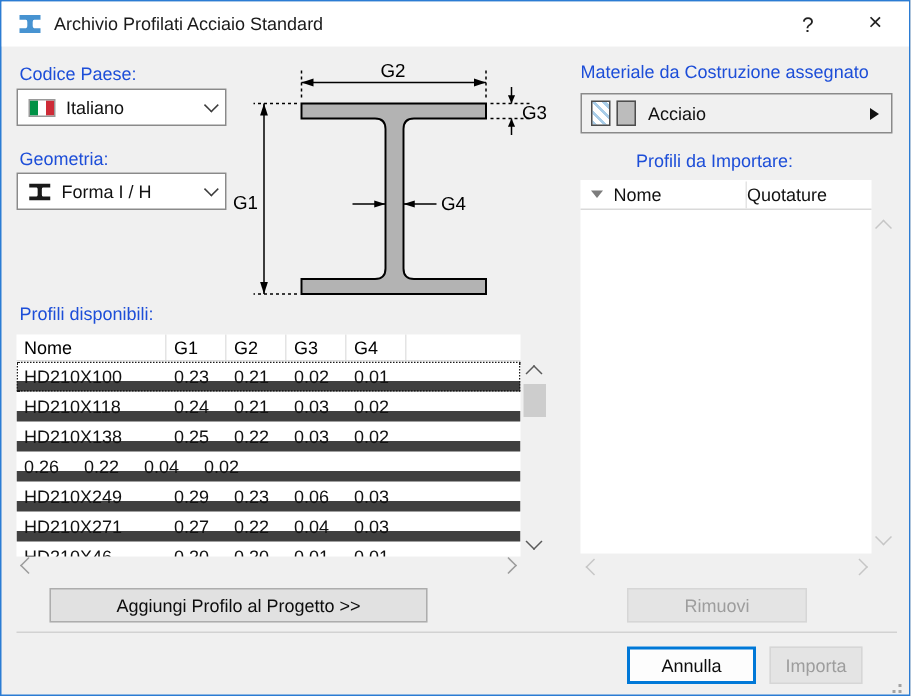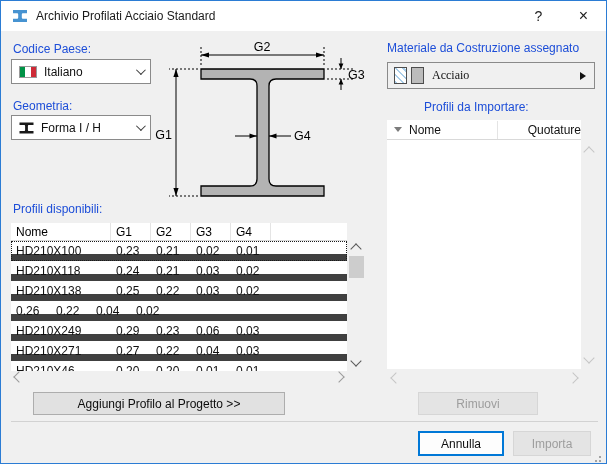--- a/index.html
+++ b/index.html
@@ -44,32 +44,32 @@
   .tc.c-name{width:100px;}
   .tc.c-num{width:40px;}
   .trow.sel{outline:1px dotted #1a1a1a;outline-offset:-1px;}
 
   
   .btn{position:absolute;box-sizing:border-box;background:#e1e1e1;border:1px solid #adadad;display:flex;align-items:center;justify-content:center;color:#0d0d0d;}
   .btn.disabled{background:#e4e4e4;border-color:#d6d6d6;color:#9d9d9d;}
   .btn.default{background:#fdfdfd;border:2px solid #0078d7;}
 
   
-  .mat-btn{position:absolute;left:386px;top:61px;width:208px;height:27px;box-sizing:border-box;background:#f0f0f0;border:1px solid #8a8a8a;display:flex;align-items:center;padding:0 8px 0 6px;gap:4px;font-family:Liberation Serif, serif;}
+  .mat-btn{position:absolute;left:386px;top:61px;width:208px;height:27px;box-sizing:border-box;background:#f0f0f0;border:1px solid #8a8a8a;display:flex;align-items:center;padding:0 8px 0 6px;gap:4px;}
   .swatch-hatch{width:13px;height:17px;box-sizing:border-box;border:1px solid #4d4d4d;background:repeating-linear-gradient(45deg,#a9cde8 0 2px,#ffffff 2px 5px);}
   .swatch-solid{width:13px;height:17px;box-sizing:border-box;border:1px solid #4d4d4d;background:#bcbcbc;}
   .mat-label{margin-left:4px;}
   .tri-right{margin-left:auto;width:0;height:0;border-left:6px solid #111;border-top:4px solid transparent;border-bottom:4px solid transparent;}
 
   
   .ilist-head{position:absolute;left:386px;top:119px;width:194px;height:20px;background:#fff;box-sizing:border-box;border-bottom:1px solid #d9d9d9;display:flex;align-items:center;}
   .tri-down{margin-left:7px;width:0;height:0;border-left:4px solid transparent;border-right:4px solid transparent;border-top:5px solid #7c7c7c;}
   .ihc-name{margin-left:7px;width:88px;}
   .ihc-sep{width:1px;height:18px;background:#e4e4e4;}
-  .ihc-dim{flex:1;text-align:right;padding-right:0;}
+  .ihc-dim{flex:1;text-align:left;padding-right:0;}
   .ilist-body{position:absolute;left:386px;top:139px;width:194px;height:229px;background:#fff;}
 
   .separator{position:absolute;left:10px;top:420px;width:587px;height:1px;background:#d2d2d2;}
 
   .grip{position:absolute;right:5px;bottom:5px;width:2px;height:2px;background:#a3a3a3;
         box-shadow:-4px 4px 0 #a3a3a3,0 4px 0 #a3a3a3,-8px 8px 0 #a3a3a3,-4px 8px 0 #a3a3a3,0 8px 0 #a3a3a3;}
 
   svg text{font-family:"Liberation Sans",sans-serif;font-size:12.5px;fill:#000;}
 </style>
 </head>
@@ -227,16 +227,16 @@
 
   <span class="chev up faint" style="left:584px;top:147px;"></span>
   <span class="chev down faint" style="left:584px;top:353px;"></span>
   <span class="chev left faint" style="left:391px;top:373px;"></span>
   <span class="chev right faint" style="left:568px;top:373px;"></span>
 
   <div class="btn disabled" style="left:417px;top:391px;width:120px;height:23px;">Rimuovi</div>
 
   <div class="separator"></div>
   <div class="btn default" style="left:417px;top:430px;width:86px;height:25px;">Annulla</div>
-  <div class="btn disabled" style="left:512px;top:430px;width:78px;height:25px;">Importa</div>
+  <div class="btn disabled" style="left:512px;top:430px;width:62px;height:25px;">Importa</div>
 
   <div class="grip"></div>
 </div>
 
 </body></html>

